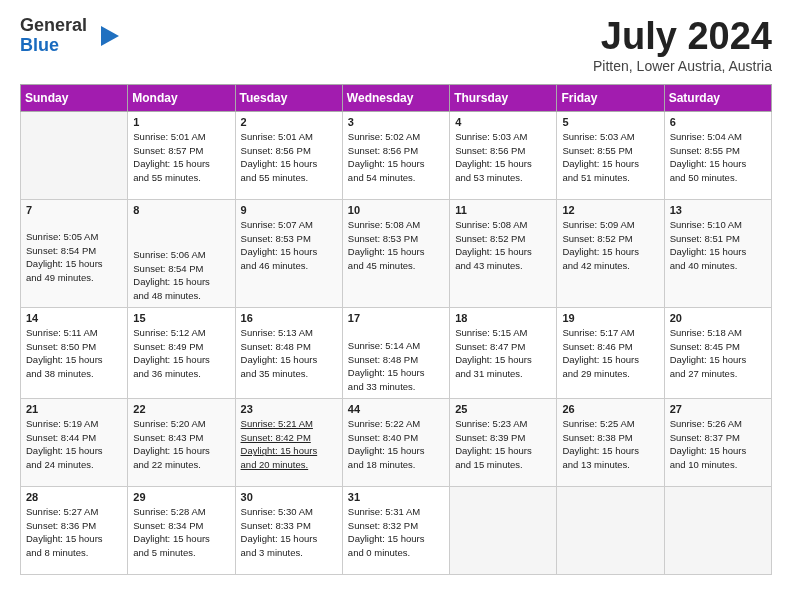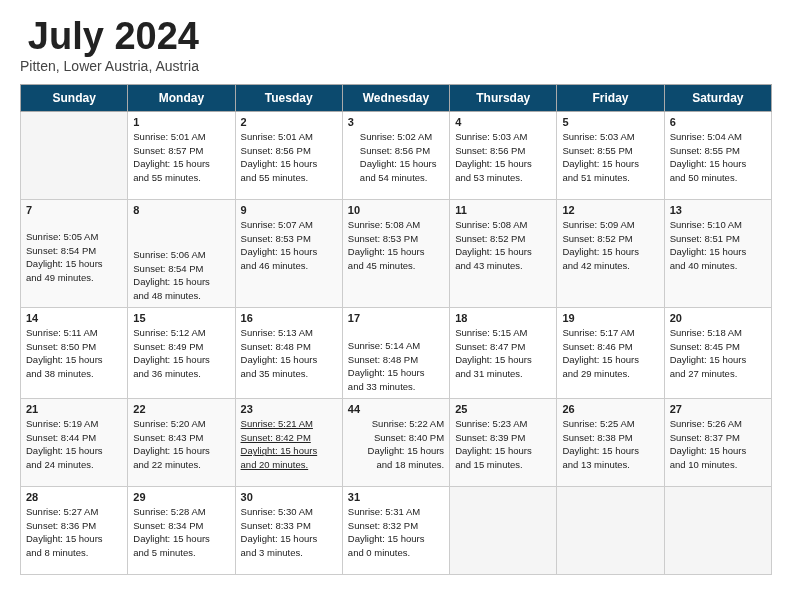--- a/index.html
+++ b/index.html
@@ -45,26 +45,26 @@
     .subtitle {
       font-size: 14px;
       color: #444;
     }
     table {
       width: 100%;
       border-collapse: collapse;
       table-layout: fixed;
     }
     thead tr th {
-      background-color: #0c4a6e;
+      background-color: #a21caf;
       color: #fff;
       font-size: 12px;
       font-weight: bold;
       padding: 6px 4px;
-      text-align: center;
+      text-align: left;
       border: 1px solid #aaa;
     }
     tbody tr td {
       vertical-align: top;
       border: 1px solid #ccc;
       padding: 4px 5px;
       font-size: 10px;
       color: #222;
       background: #fff;
       min-height: 80px;
@@ -88,20 +88,31 @@
       background: #fff;
     }
     tbody tr:nth-child(even) td:not(.empty) {
       background: #f9f9f9;
     }
   </style>
 </head>
 <body>
 
 <div class="header">
+  <div class="logo">
+    <div>
+      <div class="logo-text">
+        <span class="logo-general">General</span><br>
+        <span class="logo-blue">Blue</span>
+      </div>
+    </div>
+    <svg class="logo-icon" viewBox="0 0 28 28">
+      <polygon points="10,4 28,14 10,24" fill="#2070c0"></polygon>
+    </svg>
+  </div>
   <div class="title-block">
     <div class="month-title">July 2024</div>
     <div class="subtitle">Pitten, Lower Austria, Austria</div>
   </div>
 </div>
 
 <table>
   <thead>
     <tr>
     <th>Sunday</th>
@@ -125,21 +136,21 @@
         </td>
         <td>
           <span class="day-number">2</span>
           <div class="day-info" style="white-space: pre-line;">Sunrise: 5:01 AM
 Sunset: 8:56 PM
 Daylight: 15 hours
 and 55 minutes.</div>
         </td>
         <td>
           <span class="day-number">3</span>
-          <div class="day-info" style="white-space: pre-line; margin-left: 12px;">Sunrise: 5:02 AM
+          <div class="day-info" style="white-space: pre-line;">Sunrise: 5:02 AM
 Sunset: 8:56 PM
 Daylight: 15 hours
 and 54 minutes.</div>
         </td>
         <td>
           <span class="day-number">4</span>
           <div class="day-info" style="white-space: pre-line;">Sunrise: 5:03 AM
 Sunset: 8:56 PM
 Daylight: 15 hours
 and 53 minutes.</div>
@@ -278,21 +289,21 @@
         </td>
         <td>
           <span class="day-number">23</span>
           <div class="day-info" style="white-space: pre-line; text-decoration: underline;">Sunrise: 5:21 AM
 Sunset: 8:42 PM
 Daylight: 15 hours
 and 20 minutes.</div>
         </td>
         <td>
           <span class="day-number">44</span>
-          <div class="day-info" style="white-space: pre-line; text-align: right;">Sunrise: 5:22 AM
+          <div class="day-info" style="white-space: pre-line;">Sunrise: 5:22 AM
 Sunset: 8:40 PM
 Daylight: 15 hours
 and 18 minutes.</div>
         </td>
         <td>
           <span class="day-number">25</span>
           <div class="day-info" style="white-space: pre-line;">Sunrise: 5:23 AM
 Sunset: 8:39 PM
 Daylight: 15 hours
 and 15 minutes.</div>

